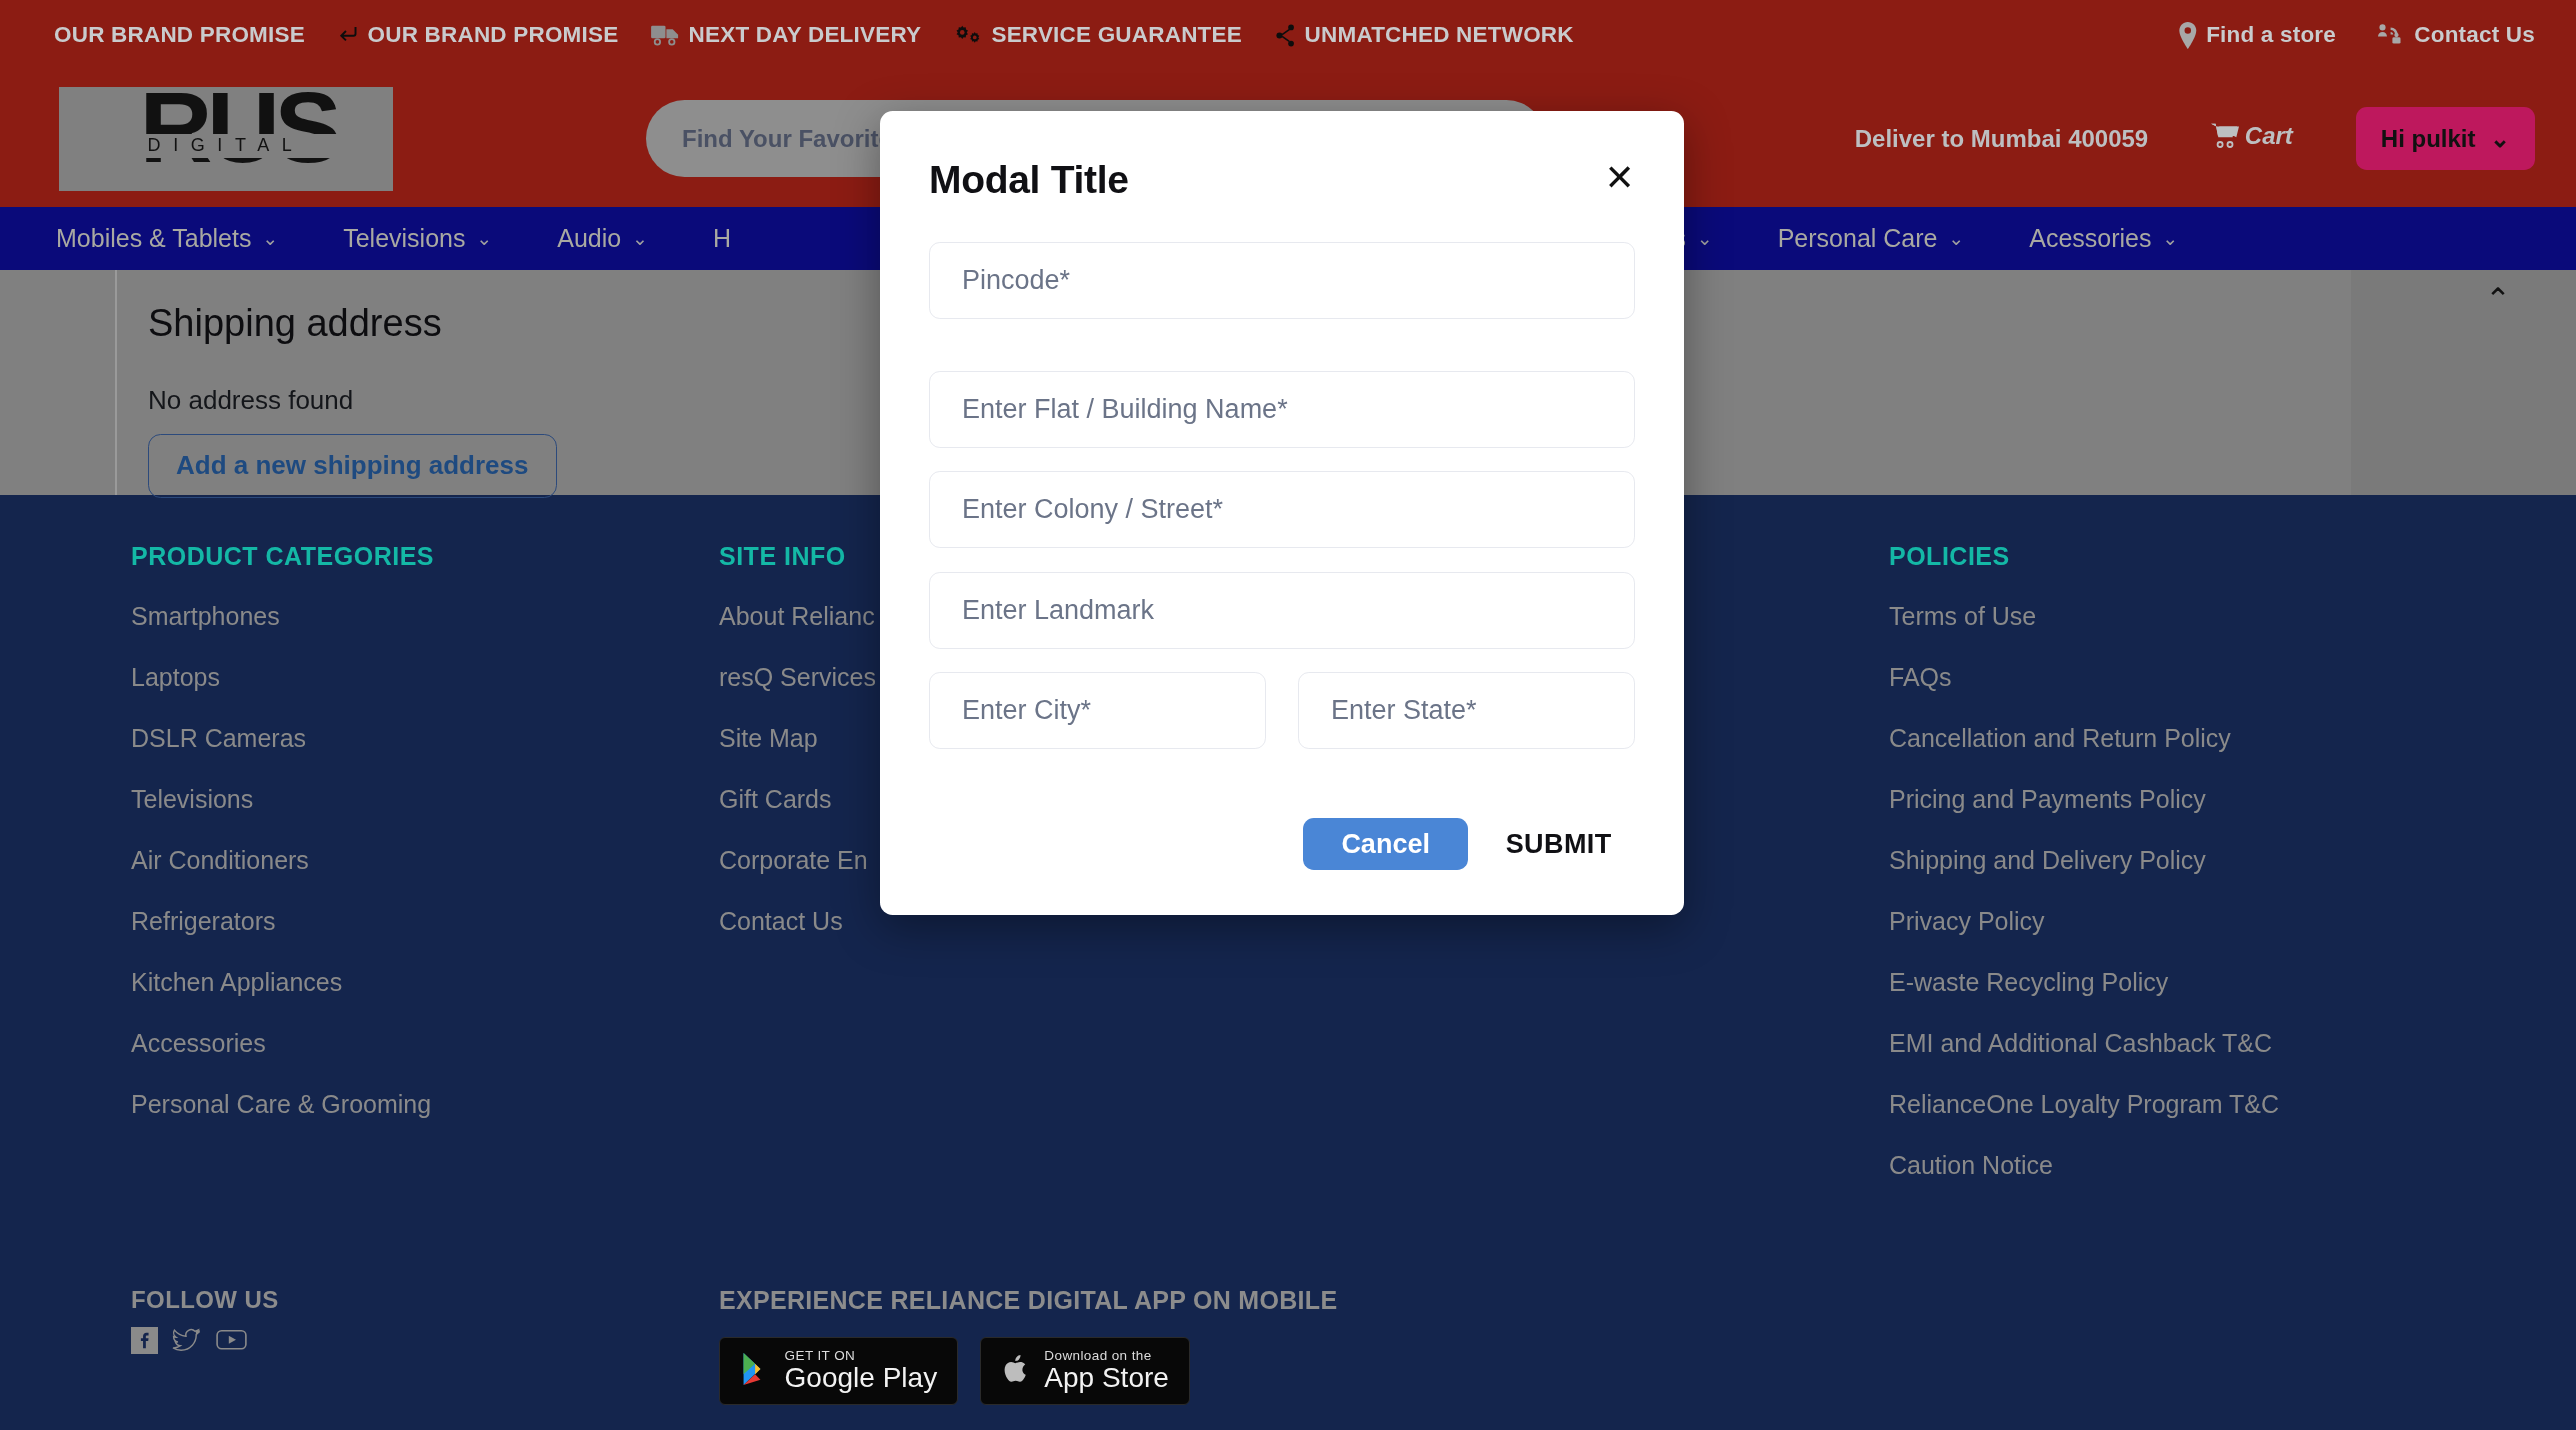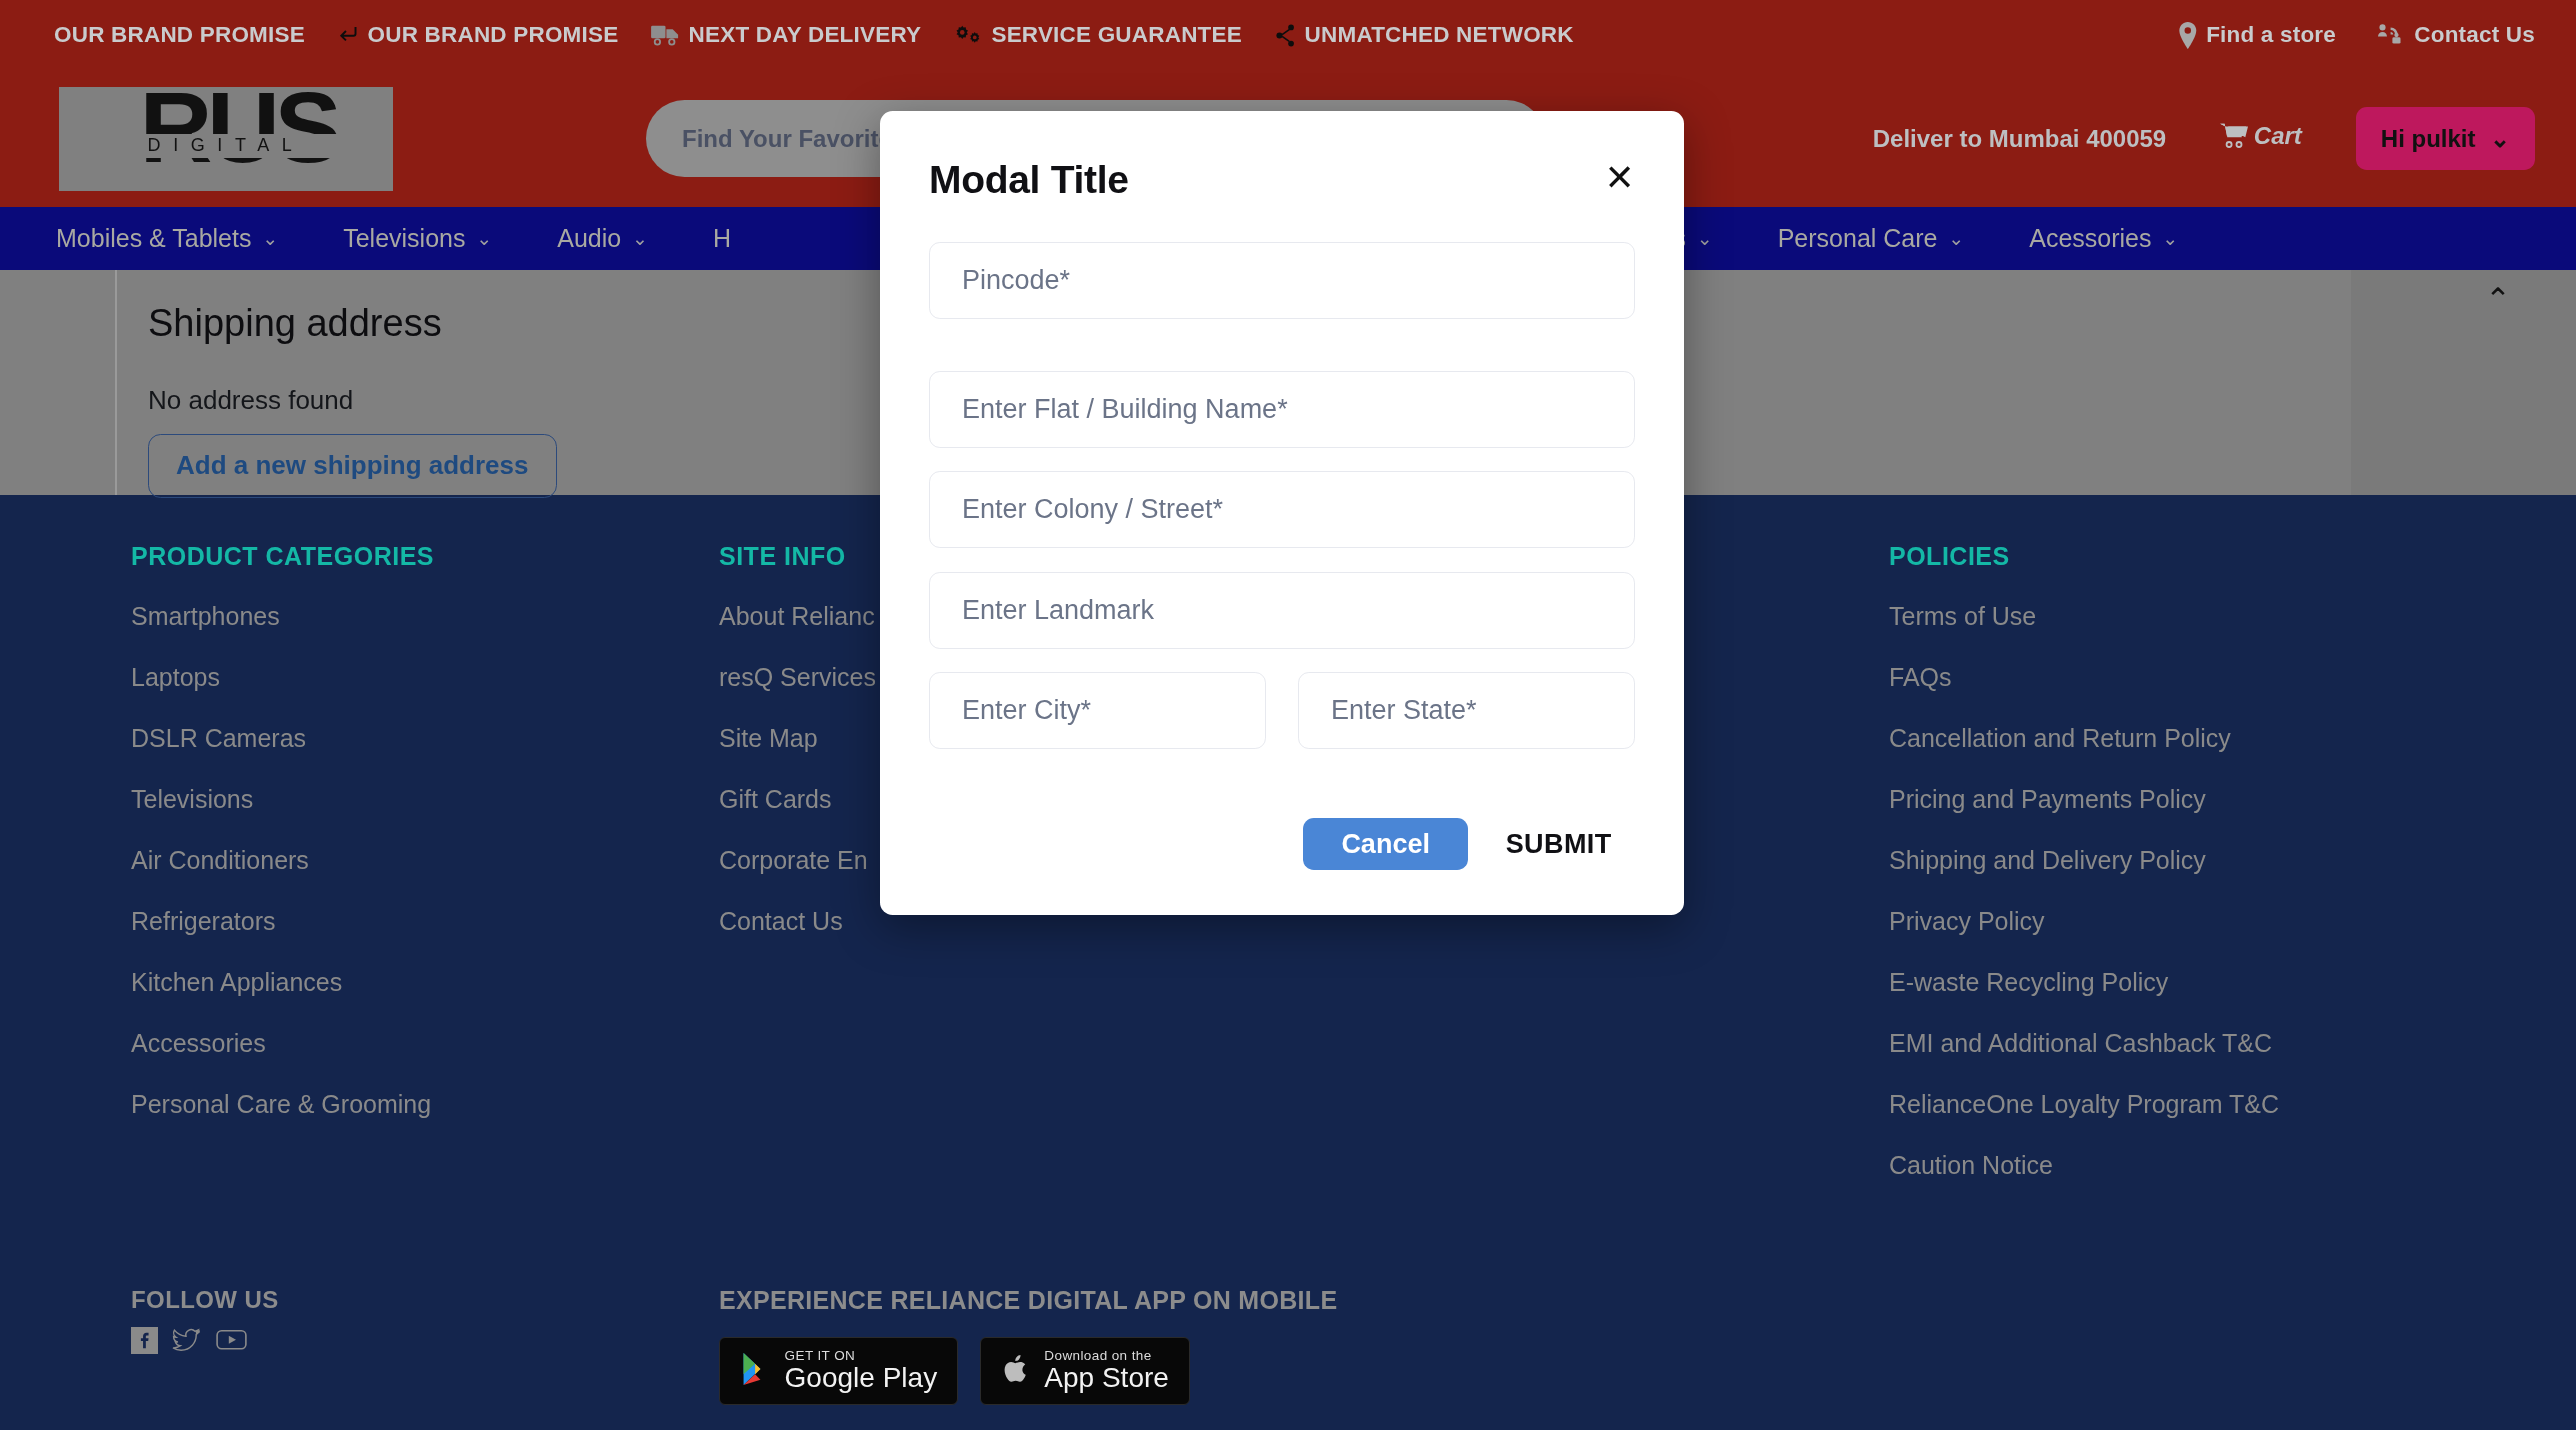--- a/index.html
+++ b/index.html
@@ -52,21 +52,21 @@
     position: absolute; top: 47px; left: 0; right: 0; text-align: center;
     font-size: 18px; letter-spacing: 12.6px; color: #111; font-weight: normal;
     background: #808080; padding: 1.8px 0;
   }
   .search-wrap { flex: 0 0 auto; margin-left: 253px; }
   .search-box {
     width: 899px; height: 77px; background: #8e8e8e;
     border-radius: 40px; display: flex; align-items: center;
     padding: 0 36px; color: #4a5164; font-size: 24px; font-weight: bold;
   }
-  .header-right { margin-left: auto; display: flex; align-items: center; gap: 4px; }
+  .header-right { margin-left: auto; display: flex; align-items: center; gap: 13px; }
   .deliver-to { color: #bdbfc1; font-size: 24px; font-weight: bold; white-space: nowrap; }
   .cart-link {
     display: flex; align-items: flex-start; gap: 3.6px;
     color: #bdbfc1; font-size: 24px; font-weight: bold; margin-left: 49px; font-style: italic;
   }
   .user-chip {
     margin-left: 50px; background: #be185d; border-radius: 10.8px;
     height: 63px; padding: 0 25px; display: flex; align-items: center; gap: 14.4px;
     color: #111; font-size: 24px; font-weight: bold;
   }

